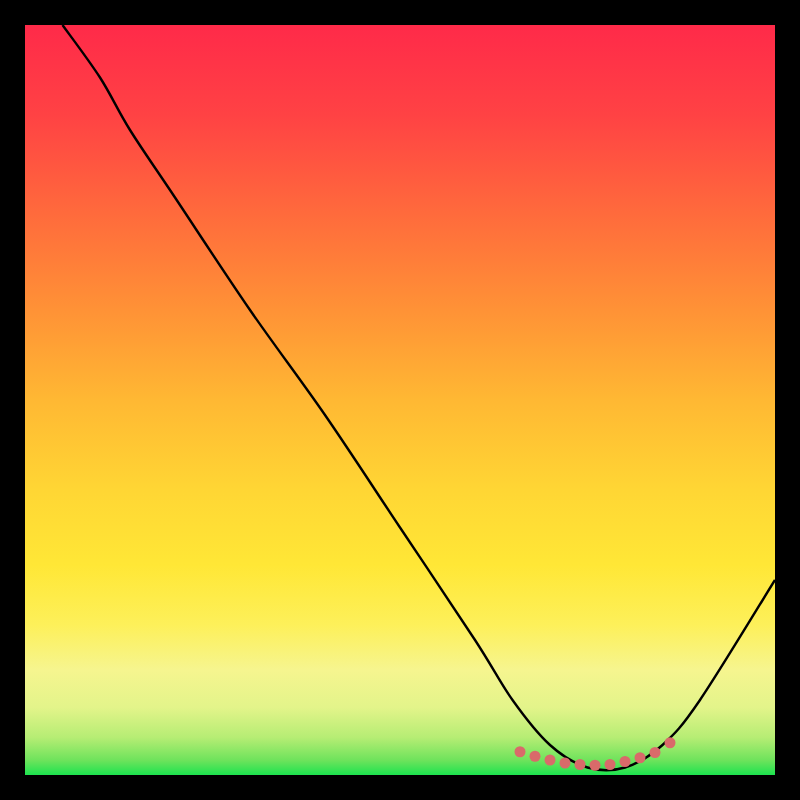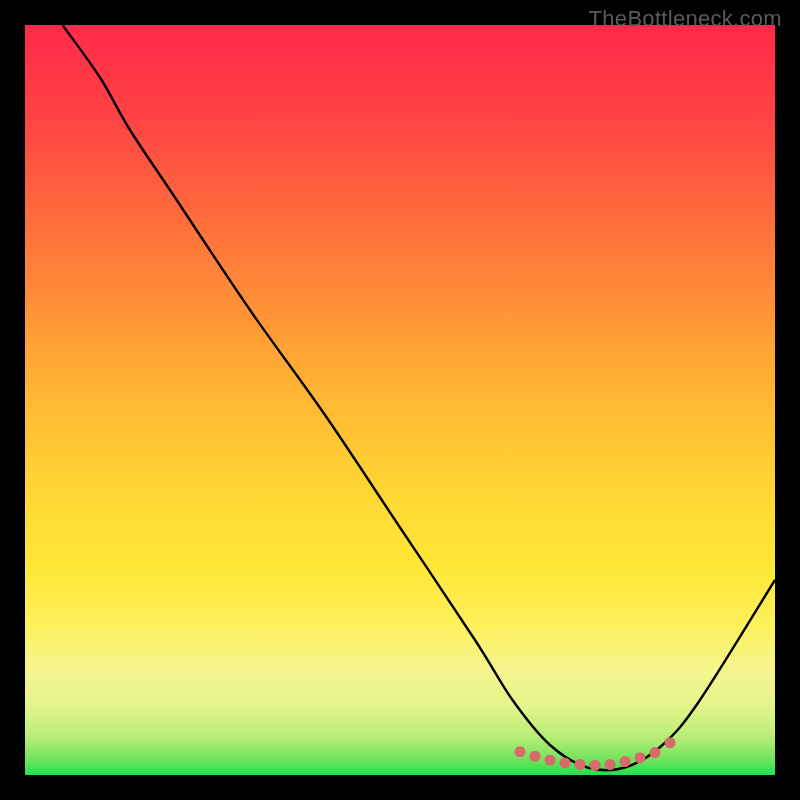--- a/index.html
+++ b/index.html
@@ -7,21 +7,20 @@
     .container { width: 800px; height: 800px; position: relative; background: #000; }
     .watermark { position: absolute; top: 6px; right: 18px; color: #5a5a5a; font-size: 22px; font-weight: 500; letter-spacing: 0.3px; z-index: 10; }
     .plot-area { position: absolute; left: 25px; top: 25px; width: 750px; height: 750px; }
     .gradient-bg { position: absolute; left: 0; top: 0; width: 100%; height: 100%; }
     .curve-svg { position: absolute; left: 0; top: 0; width: 100%; height: 100%; }
   </style>
 </head>
 <body>
 
 <div class="container">
-  <div class="watermark">TheBottleneck.com</div>
   <div class="plot-area">
     <svg class="gradient-bg" viewBox="0 0 750 750" preserveAspectRatio="none">
       <defs>
         <linearGradient id="bg-grad" x1="0" y1="0" x2="0" y2="1">
           <stop offset="0%" stop-color="#ff2a49"></stop>
           <stop offset="12%" stop-color="#ff4244"></stop>
           <stop offset="25%" stop-color="#ff6a3c"></stop>
           <stop offset="38%" stop-color="#ff9236"></stop>
           <stop offset="50%" stop-color="#ffb833"></stop>
           <stop offset="62%" stop-color="#ffd634"></stop>

